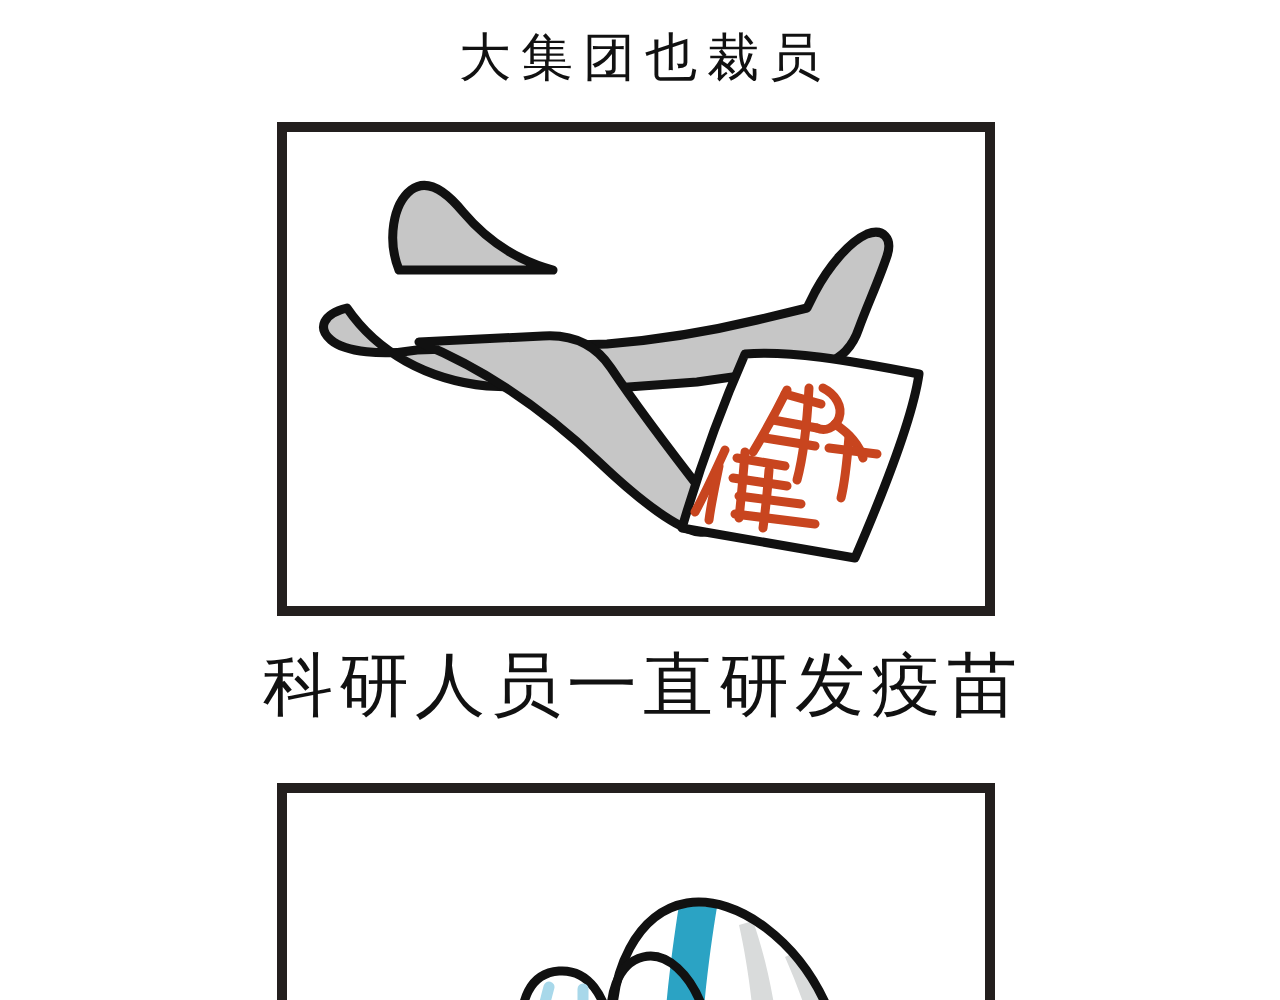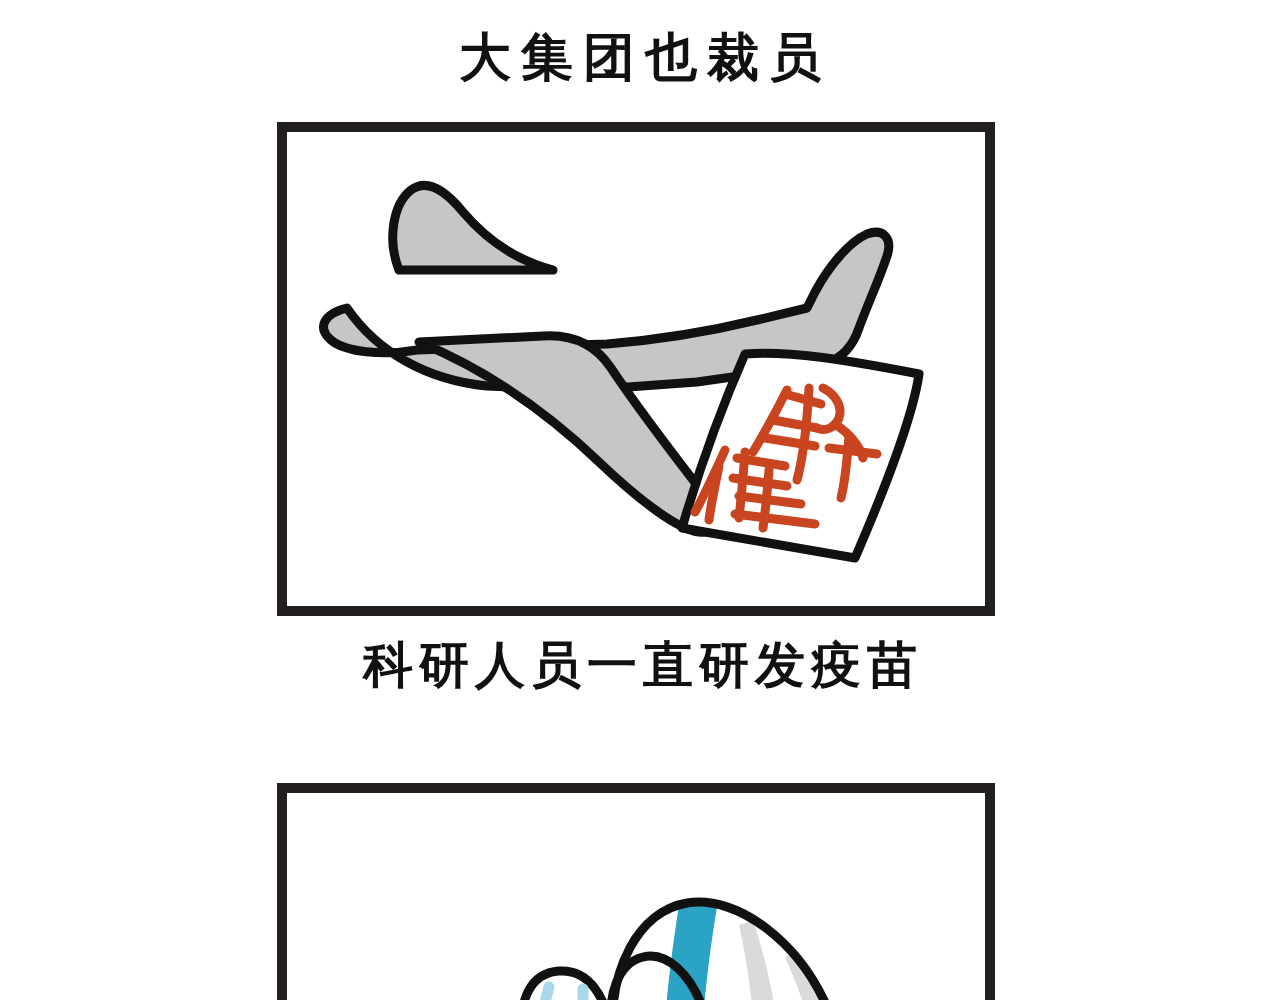--- a/index.html
+++ b/index.html
@@ -23,34 +23,34 @@
     background: #ffffff;
   }
 
   
   .caption {
     position: absolute;
     left: 0;
     width: 1280px;
     text-align: center;
     color: #111111;
-    font-weight: 700;
+    font-weight: 400;
     white-space: nowrap;
     user-select: none;
   }
   .caption-title {
     top: 26px;
     font-size: 52px;
     line-height: 62px;
     letter-spacing: 10px;
     text-indent: 10px;
   }
   .caption-mid {
-    top: 625px;
-    font-size: 50px;
+    top: 645px;
+    font-size: 70px;
     line-height: 80px;
     letter-spacing: 6px;
     text-indent: 6px;
   }
 
   
   .panel {
     position: absolute;
     background: #ffffff;
     border: 10px solid #231f1e;

